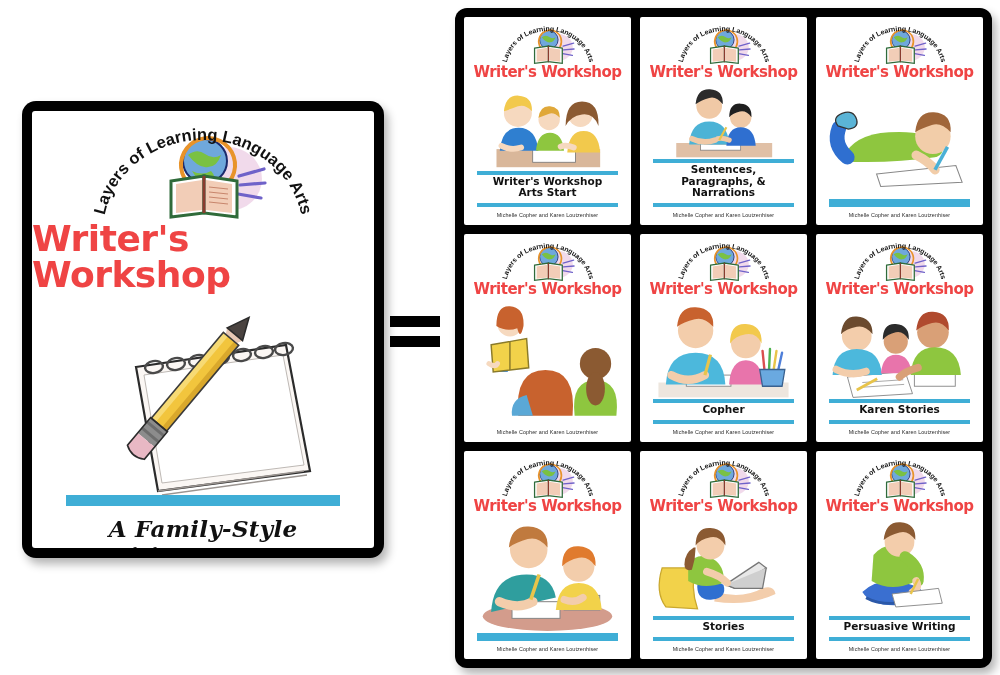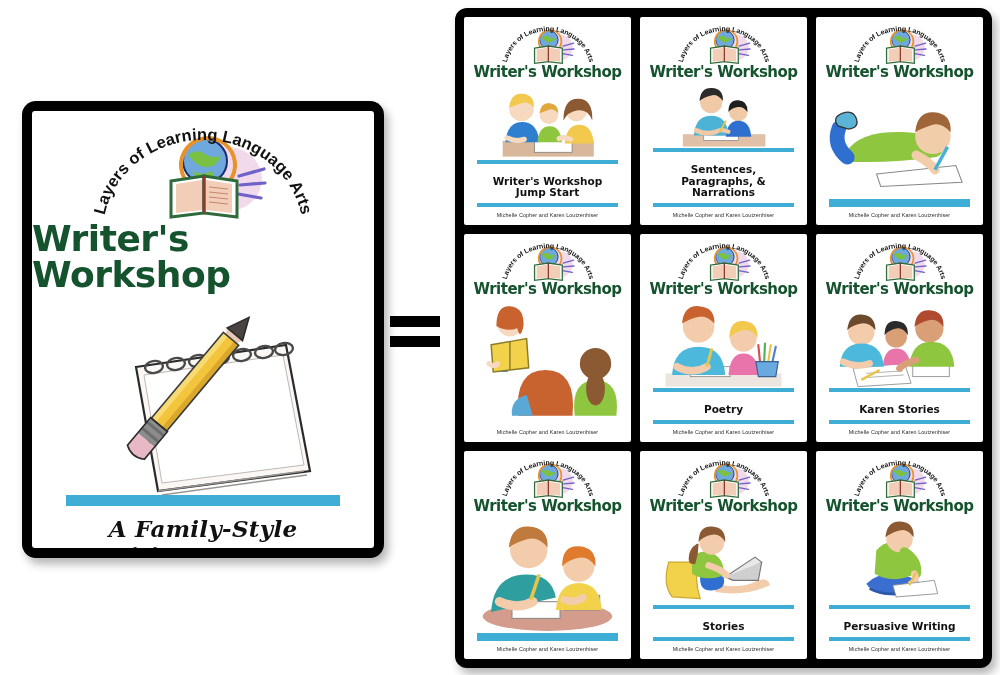--- a/index.html
+++ b/index.html
@@ -22,21 +22,21 @@
   }
 
   
   .logo{position:relative;margin-top:10px;}
   .logo svg{display:block;}
 
   
   .ww-title{
     font-family:"DejaVu Sans", sans-serif;
     font-weight:bold;font-style:normal;
-    letter-spacing:-.5px;color:#14532d;
+    letter-spacing:-.5px;color:#ef4444;
     line-height:1;
   }
   .main-cover .ww-title{font-size:36px;margin-top:-4px;}
 
   
   .illus{position:relative;}
 
   
   .bar{background:#3FAED6;width:100%;}
   .subtitle-block{width:80%;margin-top:auto;}
@@ -72,21 +72,21 @@
   }
   .mini .logo{margin-top:6px;transform:scale(.42);transform-origin:top center;
               height:44px;}
   .mini .ww-title{font-size:15px;margin-top:-2px;}
   .mini-art{flex:1;width:100%;position:relative;overflow:hidden;}
   .mini .subtitle-block{width:84%;margin-top:auto;}
   .mini .bar{height:4px;}
   .mini .mini-title{
     font-family:"DejaVu Sans", sans-serif;font-weight:bold;
     font-size:10.5px;line-height:1.12;color:#111;text-align:center;
-    padding:12px 2px 4px;
+    padding:1px 2px 4px;
   }
   .mini .authors{font-size:5.4px;margin:5px 0 7px;}
 
   
   .art-svg{display:block;width:100%;height:100%;}
 </style>
 </head>
 <body>
 
 <div class="stage">
@@ -231,21 +231,21 @@
           <path d="M66,86 q2,-22 17,-22 q15,0 17,22z" fill="#8ec63f"></path>
 
           <ellipse cx="120" cy="42" rx="15" ry="15" fill="#f6d9bf"></ellipse>
           <path d="M102,56 q0,-30 20,-30 q21,0 20,30 q-6,-16 -20,-14 q-14,2 -20,14z" fill="#8b5a32"></path>
           <path d="M104,88 q2,-26 20,-26 q18,0 20,26z" fill="#f2c94c"></path>
           <path d="M112,82 q-10,-4 -16,-1" stroke="#f6d9bf" stroke-width="7" fill="none" stroke-linecap="round"></path>
         </svg>
       </div>
       <div class="subtitle-block">
         <div class="bar"></div>
-        <div class="mini-title">Writer's Workshop Jump Start</div>
+        <div class="mini-title">Writer's Workshop Arts Start</div>
         <div class="bar"></div>
       </div>
       <div class="authors">Michelle Copher and Karen Loutzenhiser</div>
     </div>
 
     <div class="mini">
       <div class="logo">
         <svg width="230" height="104" viewBox="0 0 230 104">
           <defs>
               <path id="arc2" d="M 16,98 A 100,92 0 0 1 214,98"></path>
@@ -432,21 +432,21 @@
             <line x1="124" y1="78" x2="122" y2="58" stroke="#d94f4f"></line>
             <line x1="129" y1="78" x2="130" y2="56" stroke="#4fb34f"></line>
             <line x1="134" y1="78" x2="137" y2="58" stroke="#e8c44a"></line>
             <line x1="139" y1="78" x2="143" y2="60" stroke="#4f7fd9"></line>
           </g>
           <path d="M119,78 L146,78 L143,96 L122,96 Z" fill="#6aa9e0" stroke="#39618f" stroke-width="1.4"></path>
         </svg>
       </div>
       <div class="subtitle-block">
         <div class="bar"></div>
-        <div class="mini-title">Poetry</div>
+        <div class="mini-title">Copher</div>
         <div class="bar"></div>
       </div>
       <div class="authors">Michelle Copher and Karen Loutzenhiser</div>
     </div>
 
     <div class="mini">
       <div class="logo">
         <svg width="230" height="104" viewBox="0 0 230 104">
           <defs>
               <path id="arc6" d="M 16,98 A 100,92 0 0 1 214,98"></path>

